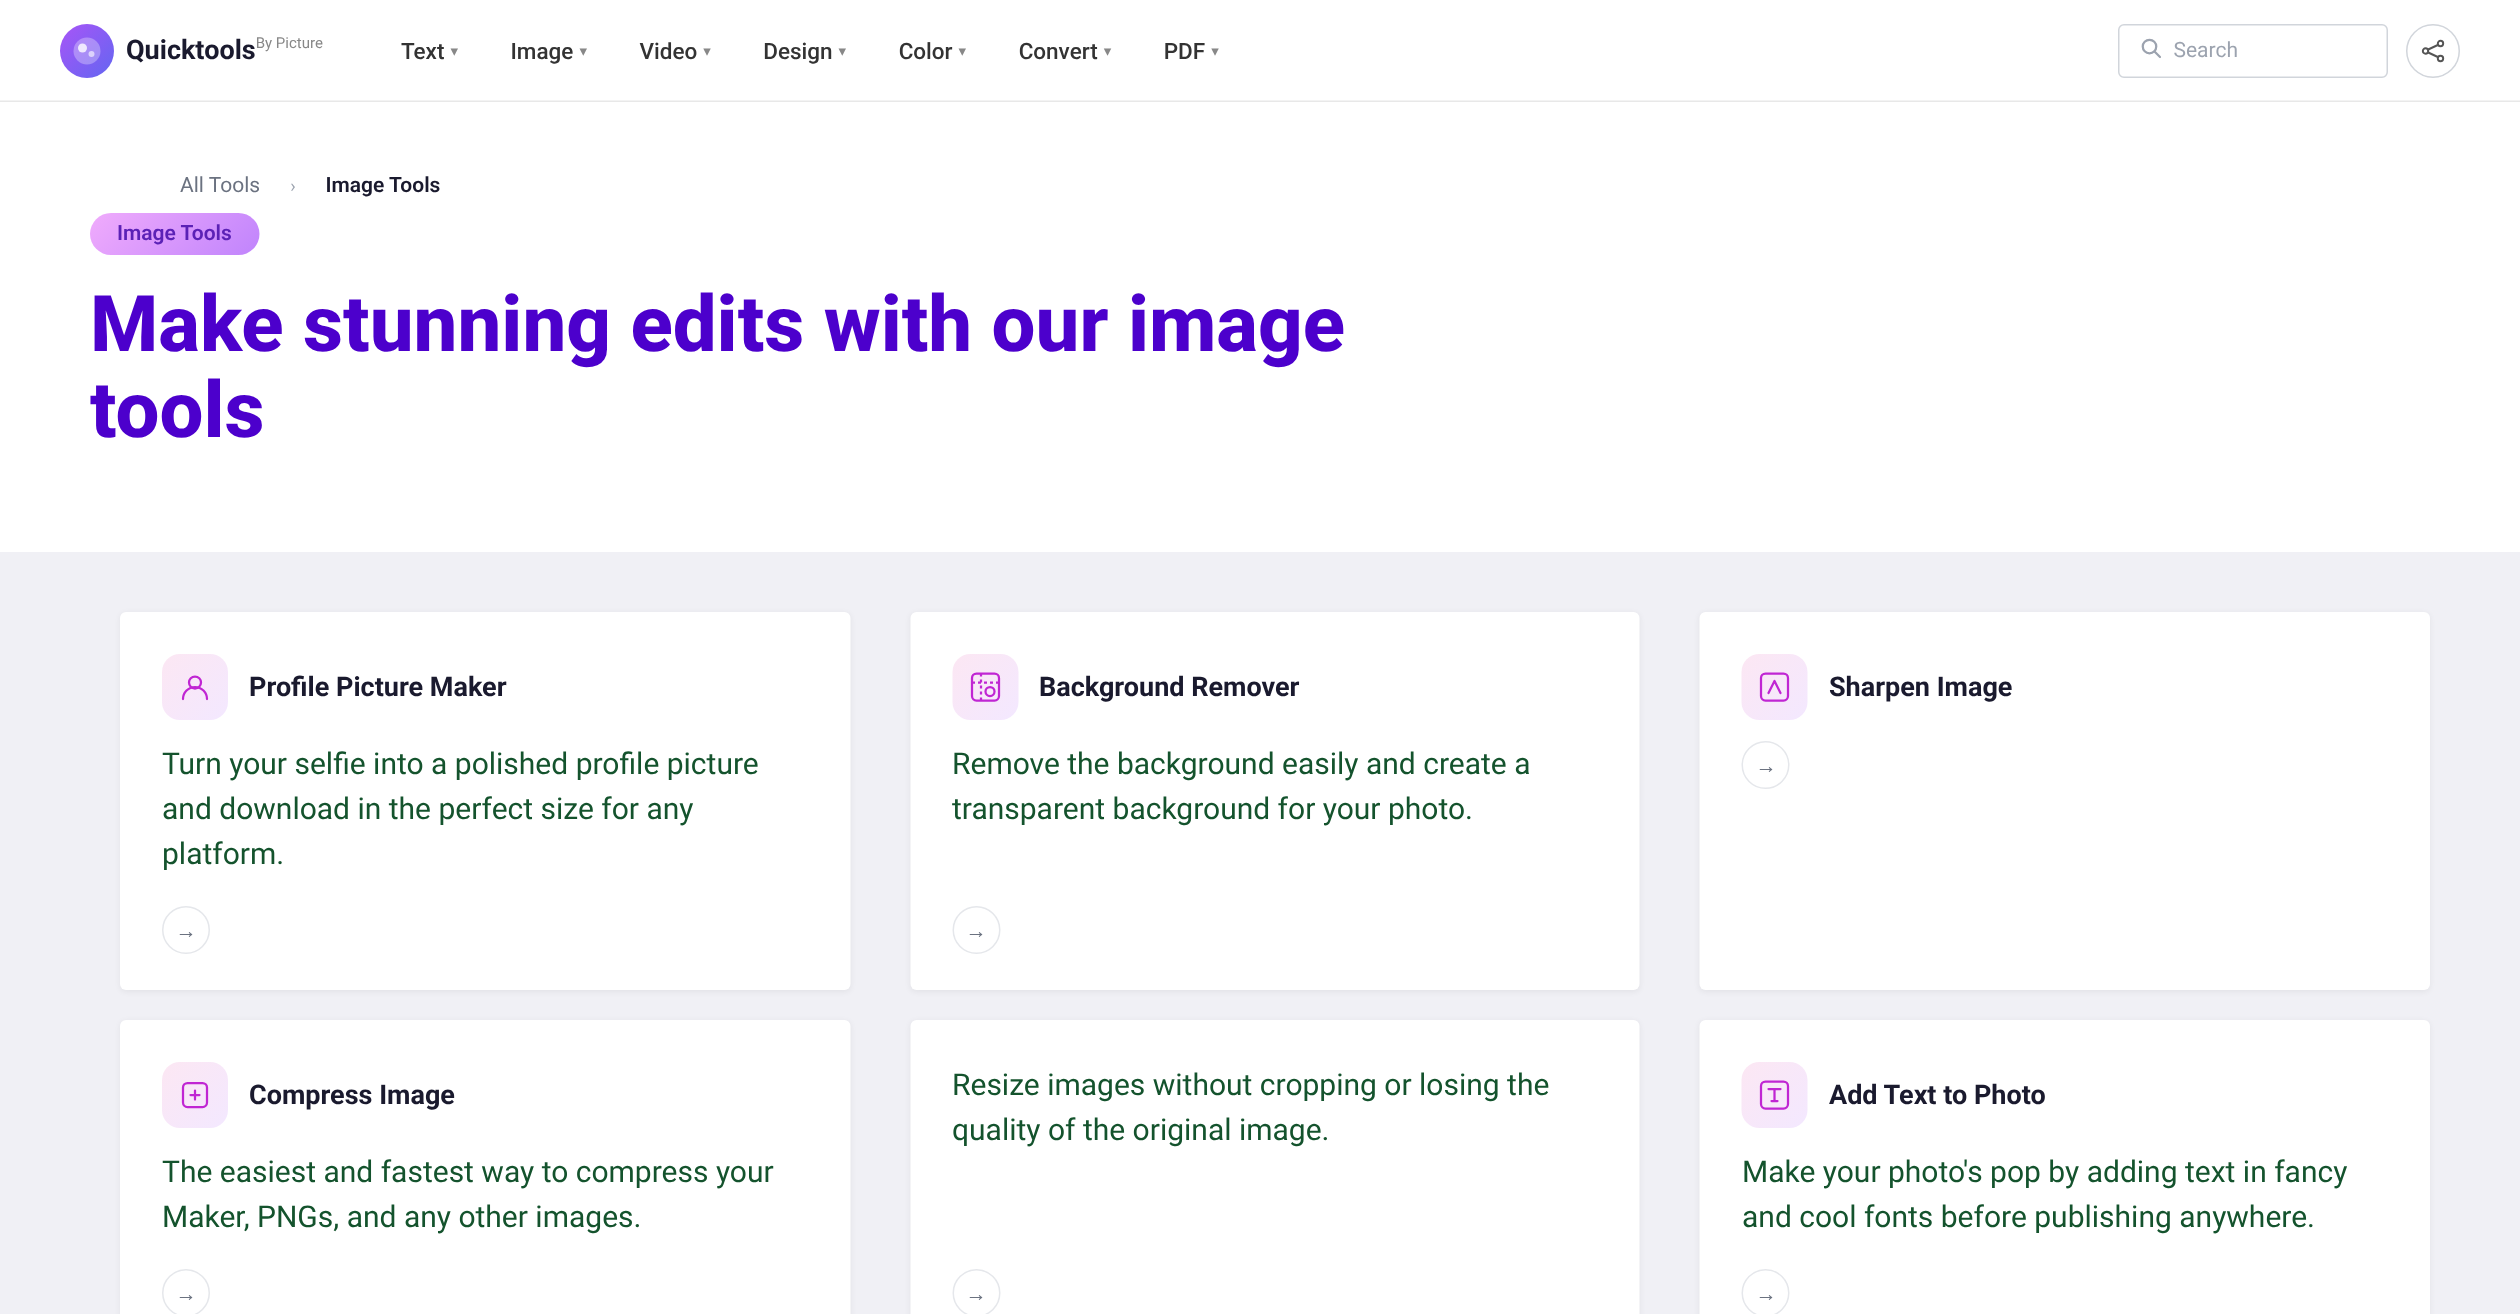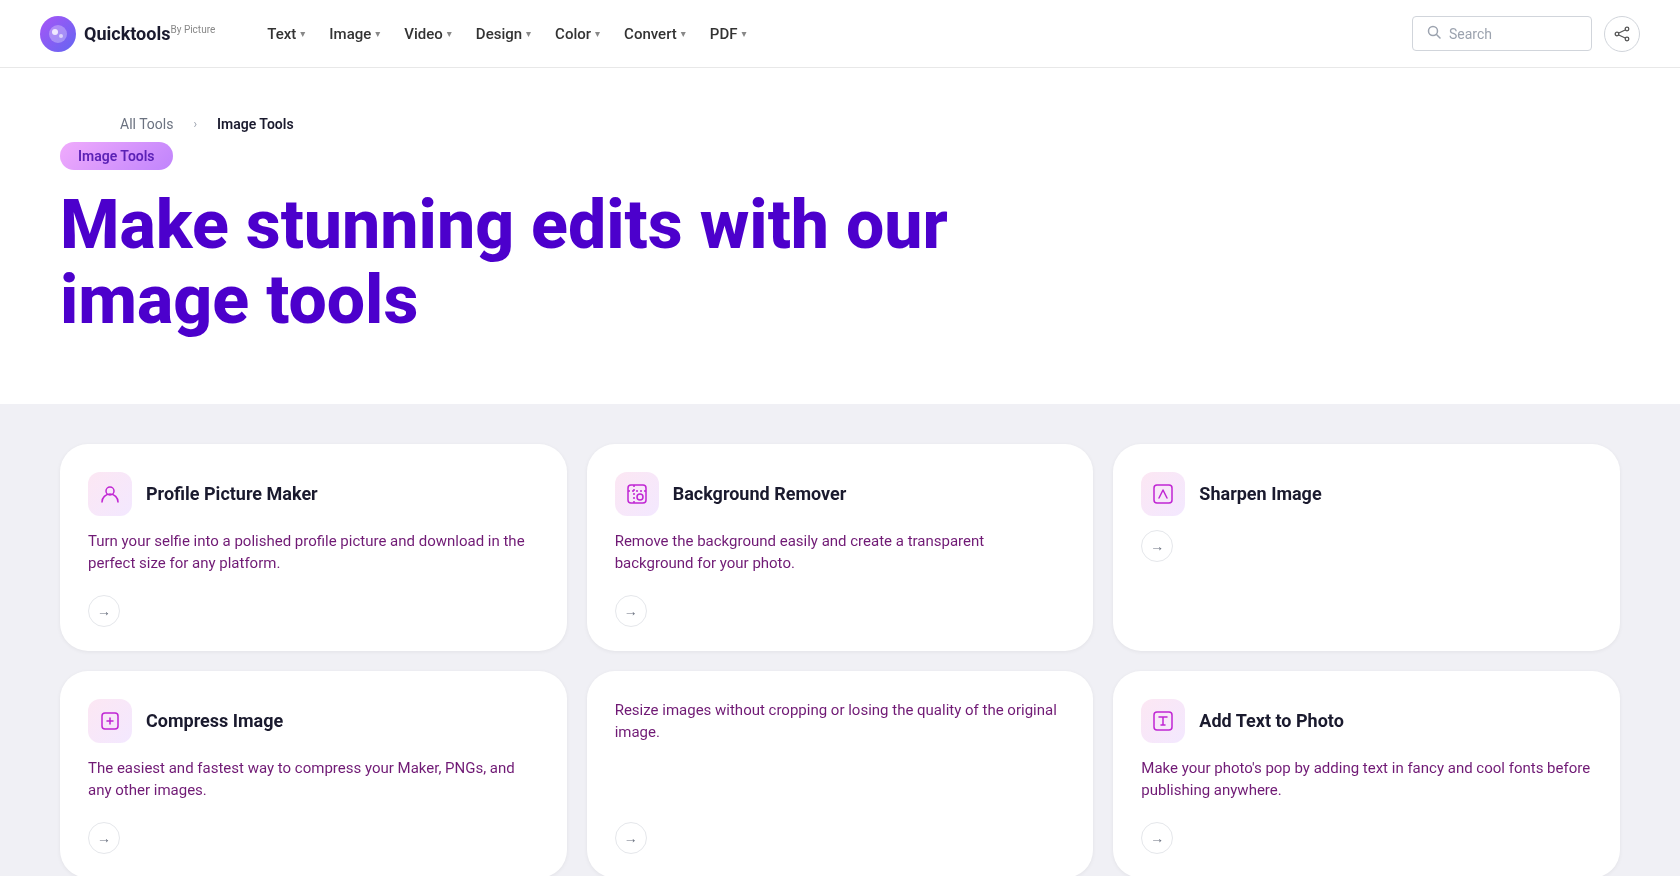--- a/index.html
+++ b/index.html
@@ -22,21 +22,21 @@
       width: 36px; height: 36px;
       background: linear-gradient(135deg, #a855f7, #6366f1);
       border-radius: 50%;
       display: flex; align-items: center; justify-content: center;
       color: white; font-size: 16px; font-weight: bold;
     }
     .logo-text { display: flex; line-height: 1.1; }
     .logo-main { font-size: 18px; font-weight: 700; color: #1a1a2e; }
     .logo-sub { font-size: 10px; color: #888; }
     .nav-links {
-      display: flex; align-items: center; gap: 0; flex: 1;
+      display: flex; align-items: center; gap: 11px; flex: 1;
     }
     .nav-item {
       display: flex; align-items: center; gap: 4px;
       padding: 8px 12px; border-radius: 6px;
       font-size: 15px; font-weight: 500; color: #333;
       cursor: pointer; transition: background 0.15s;
       white-space: nowrap;
     }
     .nav-chevron { font-size: 10px; color: #888; }
     .nav-right { display: flex; align-items: center; gap: 12px; }
@@ -71,59 +71,60 @@
       background: #fff; padding: 30px 60px 50px;
     }
     .hero-badge {
       display: inline-block;
       background: linear-gradient(135deg, #f0abfc, #c084fc);
       color: #5b21b6;
       padding: 6px 18px; border-radius: 20px;
       font-size: 14px; font-weight: 600; margin-bottom: 18px;
     }
     .hero-title {
-      font-size: 68px; font-weight: 800;
+      font-size: 52px; font-weight: 800;
       color: #4c00cc;
       line-height: 1.1; margin-bottom: 16px;
       max-width: 900px;
     }
     .hero-subtitle {
       font-size: 16px; color: #6b7280; font-weight: 400;
     }
 
     
     .tools-section {
       background: #f0f0f5; padding: 40px 60px;
     }
     .tools-grid {
       display: grid;
       grid-template-columns: repeat(3, 1fr);
       gap: 20px;
     }
     .tool-card {
-      background: #fff; border-radius: 28px;
+      background: #fff; border-radius: 4px;
       padding: 28px 28px 24px;
       display: flex; flex-direction: column;
       cursor: pointer; transition: box-shadow 0.2s;
       box-shadow: 0 1px 4px rgba(0,0,0,0.06);
+      margin-left: 20px;
     }
     .tool-card-header {
       display: flex; align-items: center; gap: 14px; margin-bottom: 14px;
     }
     .tool-icon {
       width: 44px; height: 44px; border-radius: 12px;
       background: linear-gradient(135deg, #fce7f3, #f3e8ff);
       display: flex; align-items: center; justify-content: center;
       font-size: 20px; flex-shrink: 0;
     }
     .tool-name {
       font-size: 18px; font-weight: 700; color: #1a1a2e;
     }
     .tool-desc {
-      font-size: 15px; color: #701a75; line-height: 1.5;
+      font-size: 20px; color: #14532d; line-height: 1.5;
       flex: 1; margin-bottom: 20px;
     }
     .tool-arrow {
       width: 32px; height: 32px; border-radius: 50%;
       border: 1.5px solid #e5e7eb;
       display: flex; align-items: center; justify-content: center;
       font-size: 14px; color: #6b7280;
       align-self: flex-start;
     }
   </style>

